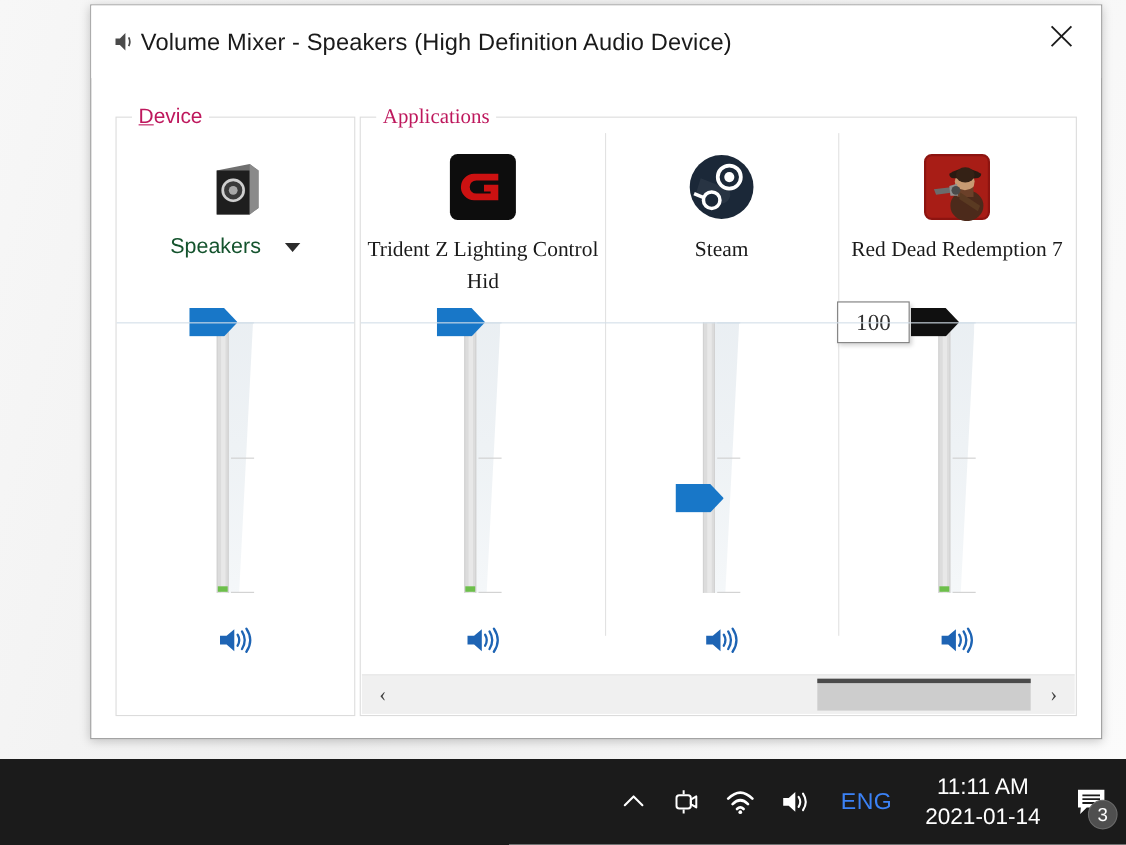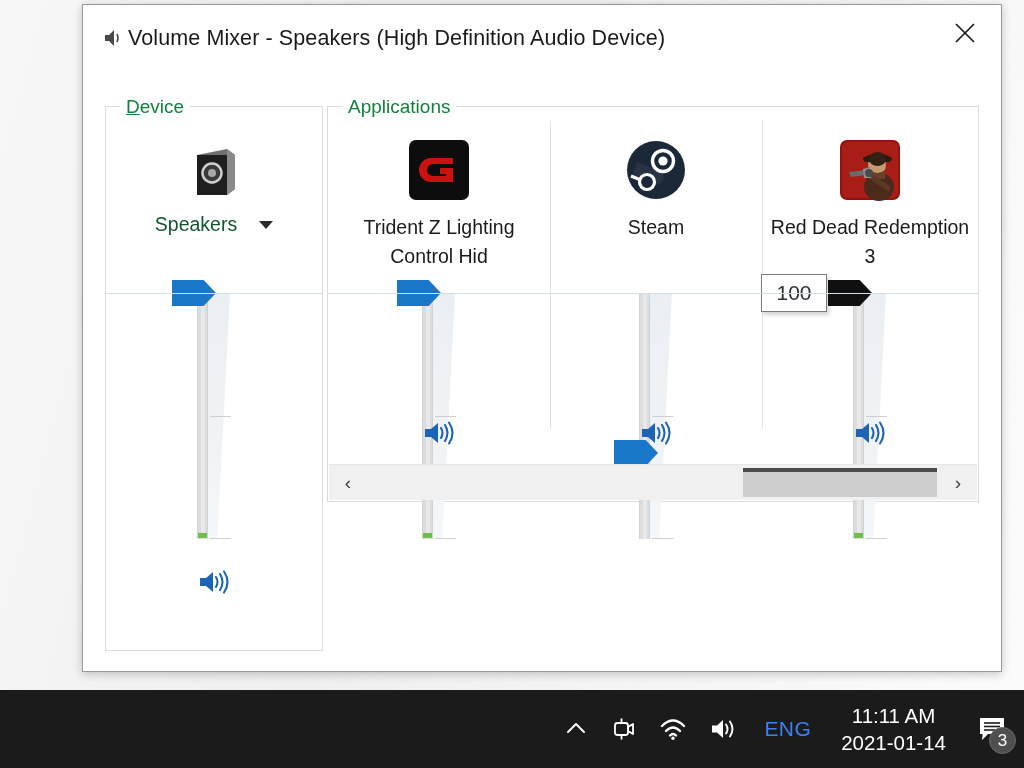--- a/index.html
+++ b/index.html
@@ -70,38 +70,39 @@
     border: 1px solid #dcdcdc;
     background: #ffffff;
   }
   .group-legend {
     position: absolute;
     top: -11px;
     left: 14px;
     background: #ffffff;
     padding: 0 6px;
     font-size: 19px;
-    color: #15803d;
+    color: #be185d;
     white-space: nowrap;
   }
   .group-legend .accel {
     text-decoration: underline;
   }
 
   #device-group {
     left: 22px;
     top: 101px;
     width: 218px;
     height: 545px;
   }
   #apps-group {
     left: 244px;
     top: 101px;
     width: 652px;
-    height: 396px;
+    height: 545px;
+    font-family: Liberation Serif, serif;
   }
 
   
   .column {
     position: absolute;
     top: 0;
     height: 100%;
   }
   .col-divider {
     position: absolute;
@@ -506,21 +507,21 @@
           <ellipse cx="38" cy="26" rx="9" ry="10" fill="#c89a72"></ellipse>
           <path d="M24 19 Q38 10 53 19 Q53 23 48 23 L28 23 Q24 23 24 19 Z" fill="#2a1a12"></path>
           <ellipse cx="38.5" cy="20" rx="8.5" ry="7" fill="#342115"></ellipse>
           <path d="M31 31 Q38 37 46 31 L46 40 L31 40 Z" fill="#6b4029"></path>
           <path d="M10 33 L27 31 L27 36 L12 38 Z" fill="#6b6b6b"></path>
           <path d="M24 30 L31 28 L32 39 L25 39 Z" fill="#8f8f8f"></path>
           <circle cx="30" cy="34" r="4" fill="#4a4a4a"></circle>
           <path d="M34 36 L52 48 L50 53 L33 42 Z" fill="#5a3a22"></path>
         </svg>
       </div>
-      <div class="app-label">Red Dead Redemption 3</div>
+      <div class="app-label">Red Dead Redemption 7</div>
 
       <div class="slider">
         <div class="wedge"></div>
         <div class="rail">
           <div class="rail-inner"></div>
         </div>
         <div class="peak"></div>
         <div class="tick top"></div>
         <div class="tick mid"></div>
         <div class="tick bottom"></div>

